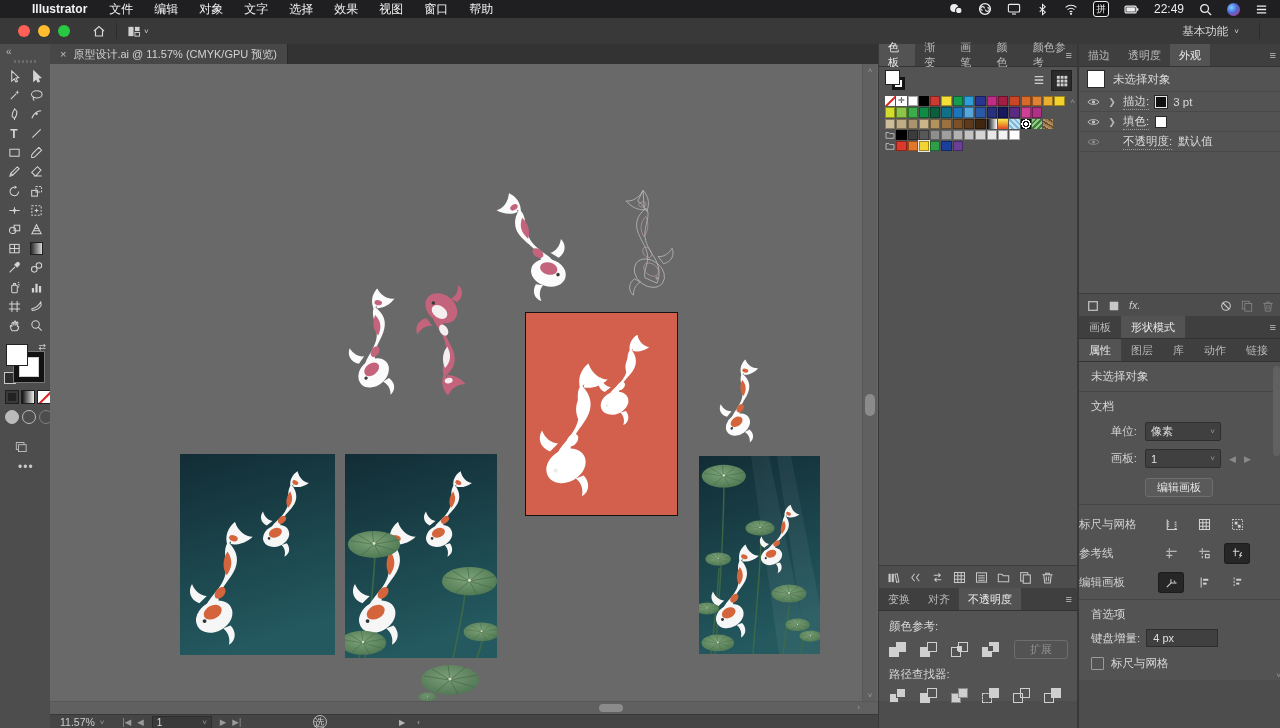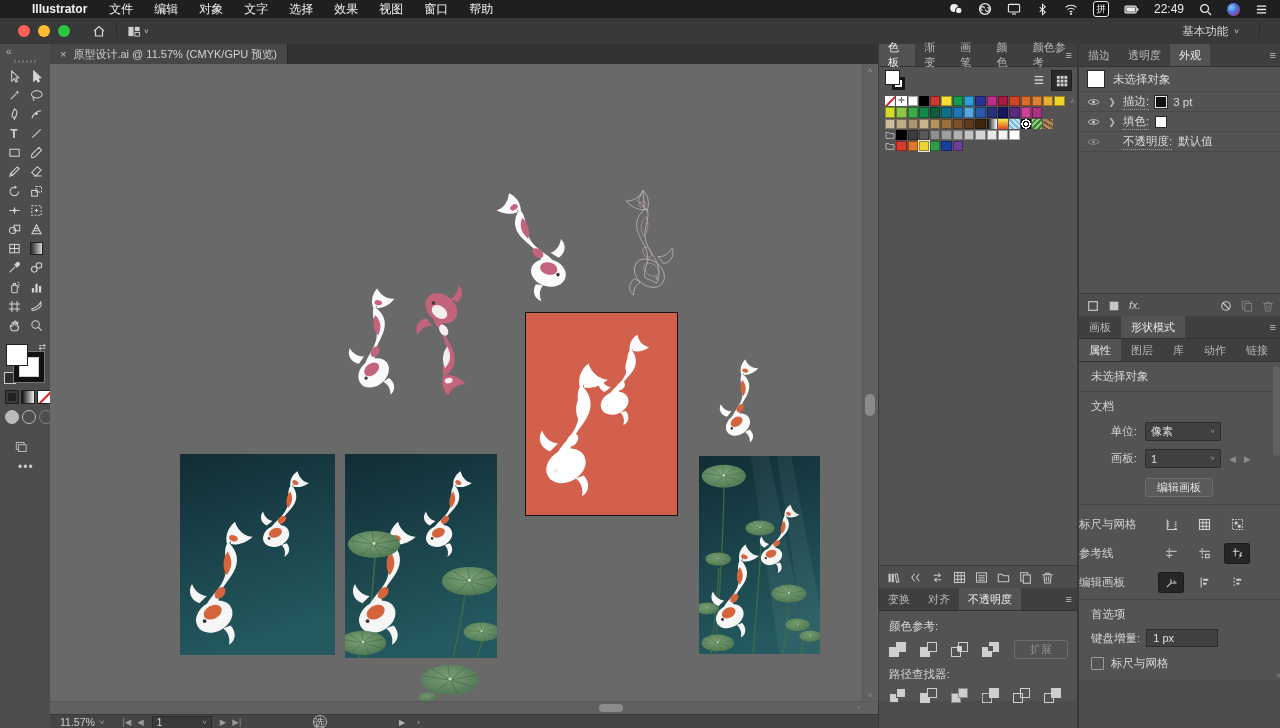--- a/index.html
+++ b/index.html
@@ -1038,21 +1038,21 @@
                 <rect x="5.6" y="7.2" width="3.4" height="2" fill="currentColor" stroke="none"></rect>
               </svg>
             </span>
           </span>
       </div>
       <div class="hr"></div>
       <div class="prop-sec">首选项</div>
       <div class="prop-row" style="padding-left:12px;margin-top:7px">
         <span>键盘增量:</span>
         <span class="kbinc">
-          <span>1 px</span>
+          <span>4 px</span>
         </span>
       </div>
       <div id="prop-checks">
           <div class="chkrow">
             <span class="chk"></span>
             <span>标尺与网格</span>
           </div>
         </div>
 
       <div class="sb">

